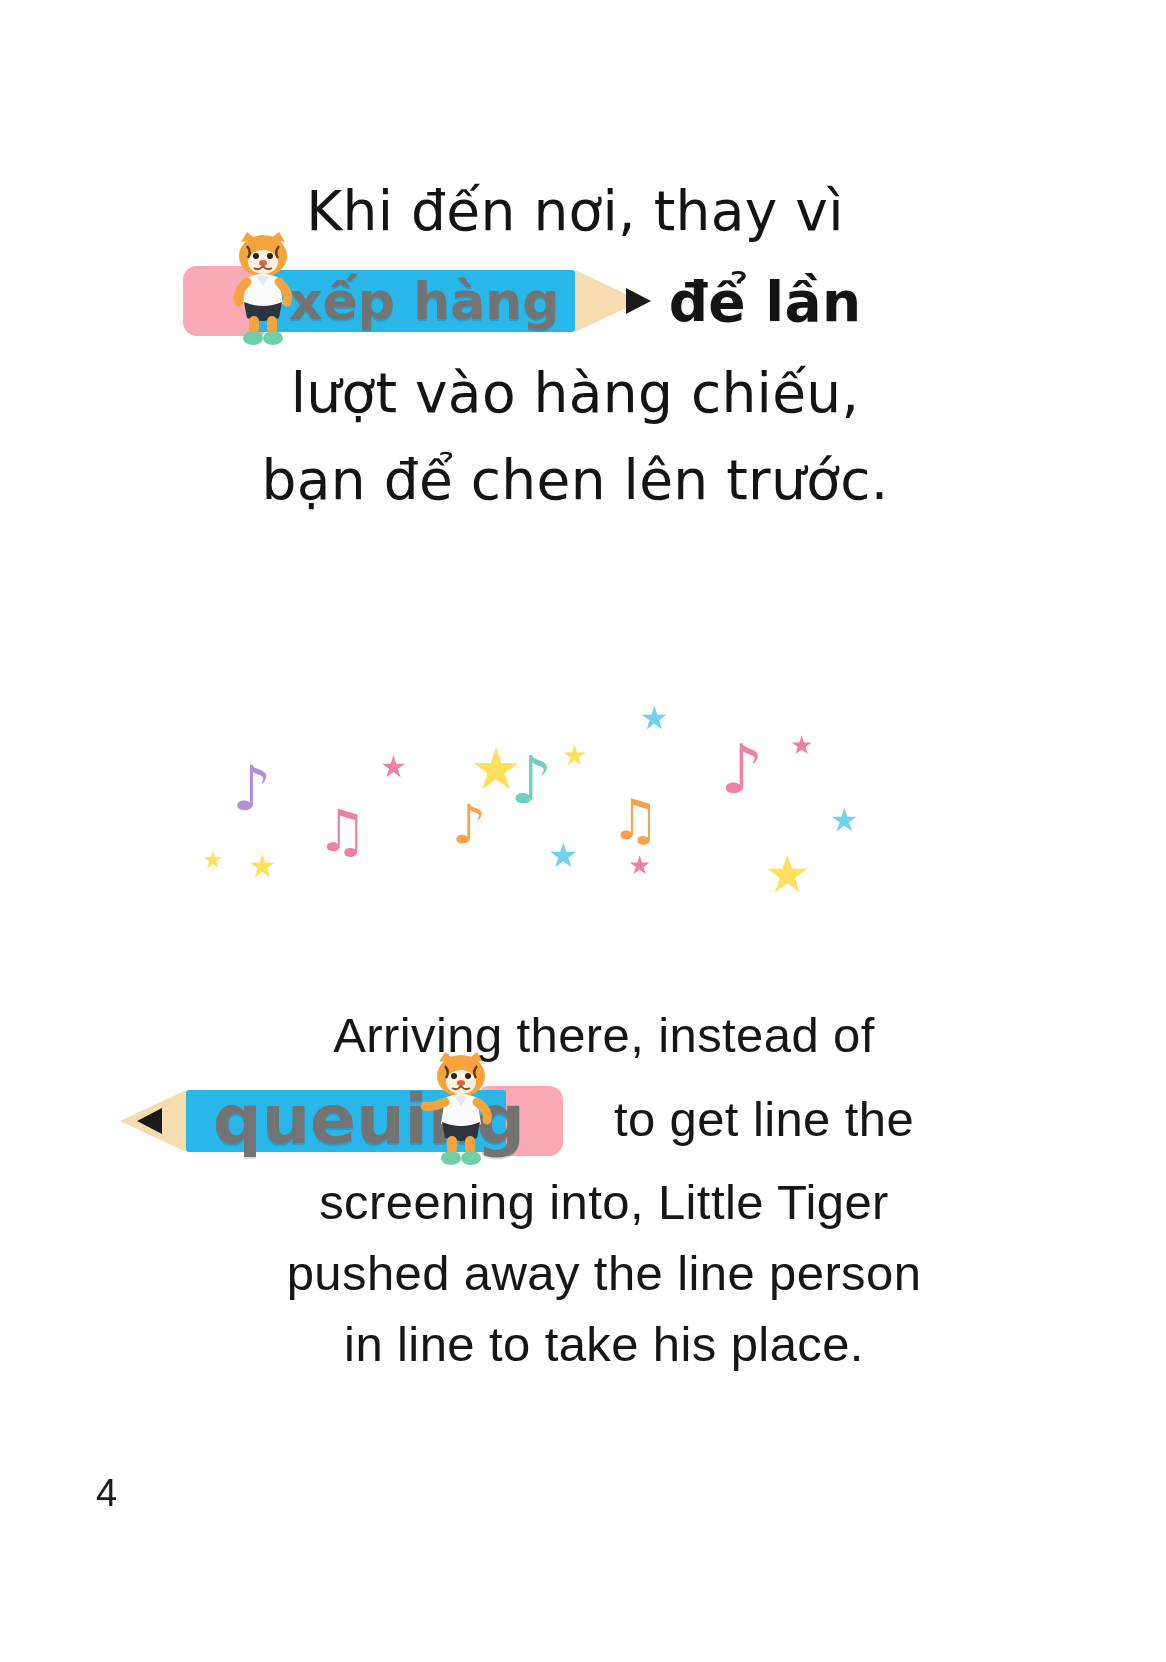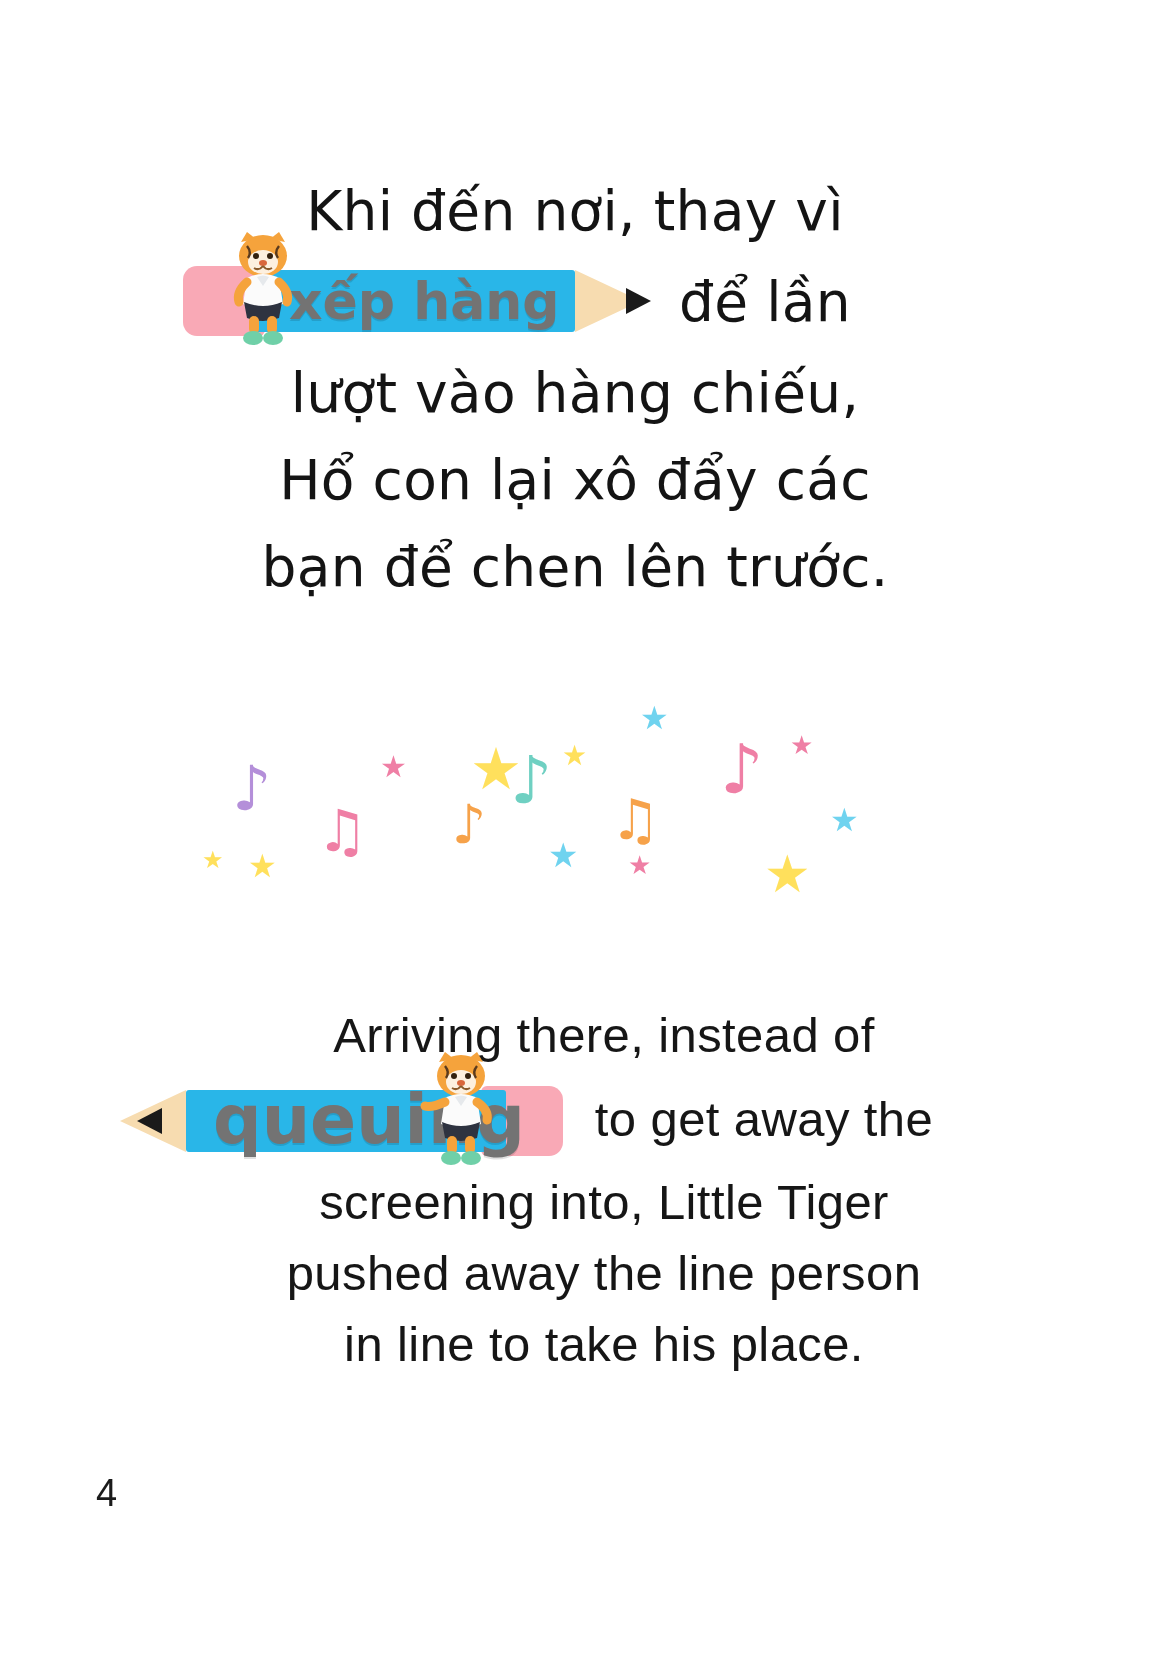--- a/index.html
+++ b/index.html
@@ -37,20 +37,21 @@
     white-space: nowrap;
   }
   .vi-line.with-pencil {
     position: relative;
     height: 95px;
     line-height: 95px;
   }
   .vi-line .tail {
     position: relative;
     left: 190px;
+    font-weight: bold;
   }
 
   
   .pencil-vi {
     position: absolute;
     left: 183px;
     top: 252px;
     width: 475px;
     height: 98px;
   }
@@ -207,21 +208,20 @@
 <body>
 
 <div class="page">
 
   <div class="vi-block">
     <div class="vi-line">Khi đến nơi, thay vì</div>
     <div class="vi-line with-pencil">
       <span class="tail">để lần</span>
     </div>
     <div class="vi-line">lượt vào hàng chiếu,</div>
-    <div class="vi-line">Hổ con lại xô đẩy các</div>
     <div class="vi-line">bạn để chen lên trước.</div>
   </div>
 
   <div class="pencil-vi">
     <div class="pencil-eraser"></div>
     <div class="pencil-body"></div>
     <div class="pencil-wood"></div>
     <div class="pencil-lead"></div>
     <div class="pencil-label">xếp hàng</div>
 
@@ -271,21 +271,21 @@
     <span style="left:584px; top:148px; font-size:52px; color:#ffe05c;">★</span>
     <span style="left:448px; top:152px; font-size:26px; color:#ef7fa5;">★</span>
     <span style="left:368px; top:138px; font-size:34px; color:#6fd3ef;">★</span>
     <span style="left:22px;  top:148px; font-size:24px; color:#ffe05c;">★</span>
     <span style="left:68px;  top:150px; font-size:32px; color:#ffe05c;">★</span>
   </div>
 
   <div class="en-block">
     <div class="en-line">Arriving there, instead of</div>
     <div class="en-line with-pencil">
-      <span class="tail">to get away the</span>
+      <span class="tail">to get line the</span>
     </div>
     <div class="en-line">screening into, Little Tiger</div>
     <div class="en-line">pushed away the line person</div>
     <div class="en-line">in line to take his place.</div>
   </div>
 
   <div class="pencil-en">
     <div class="pencil-eraser"></div>
     <div class="pencil-body"></div>
     <div class="pencil-wood"></div>

